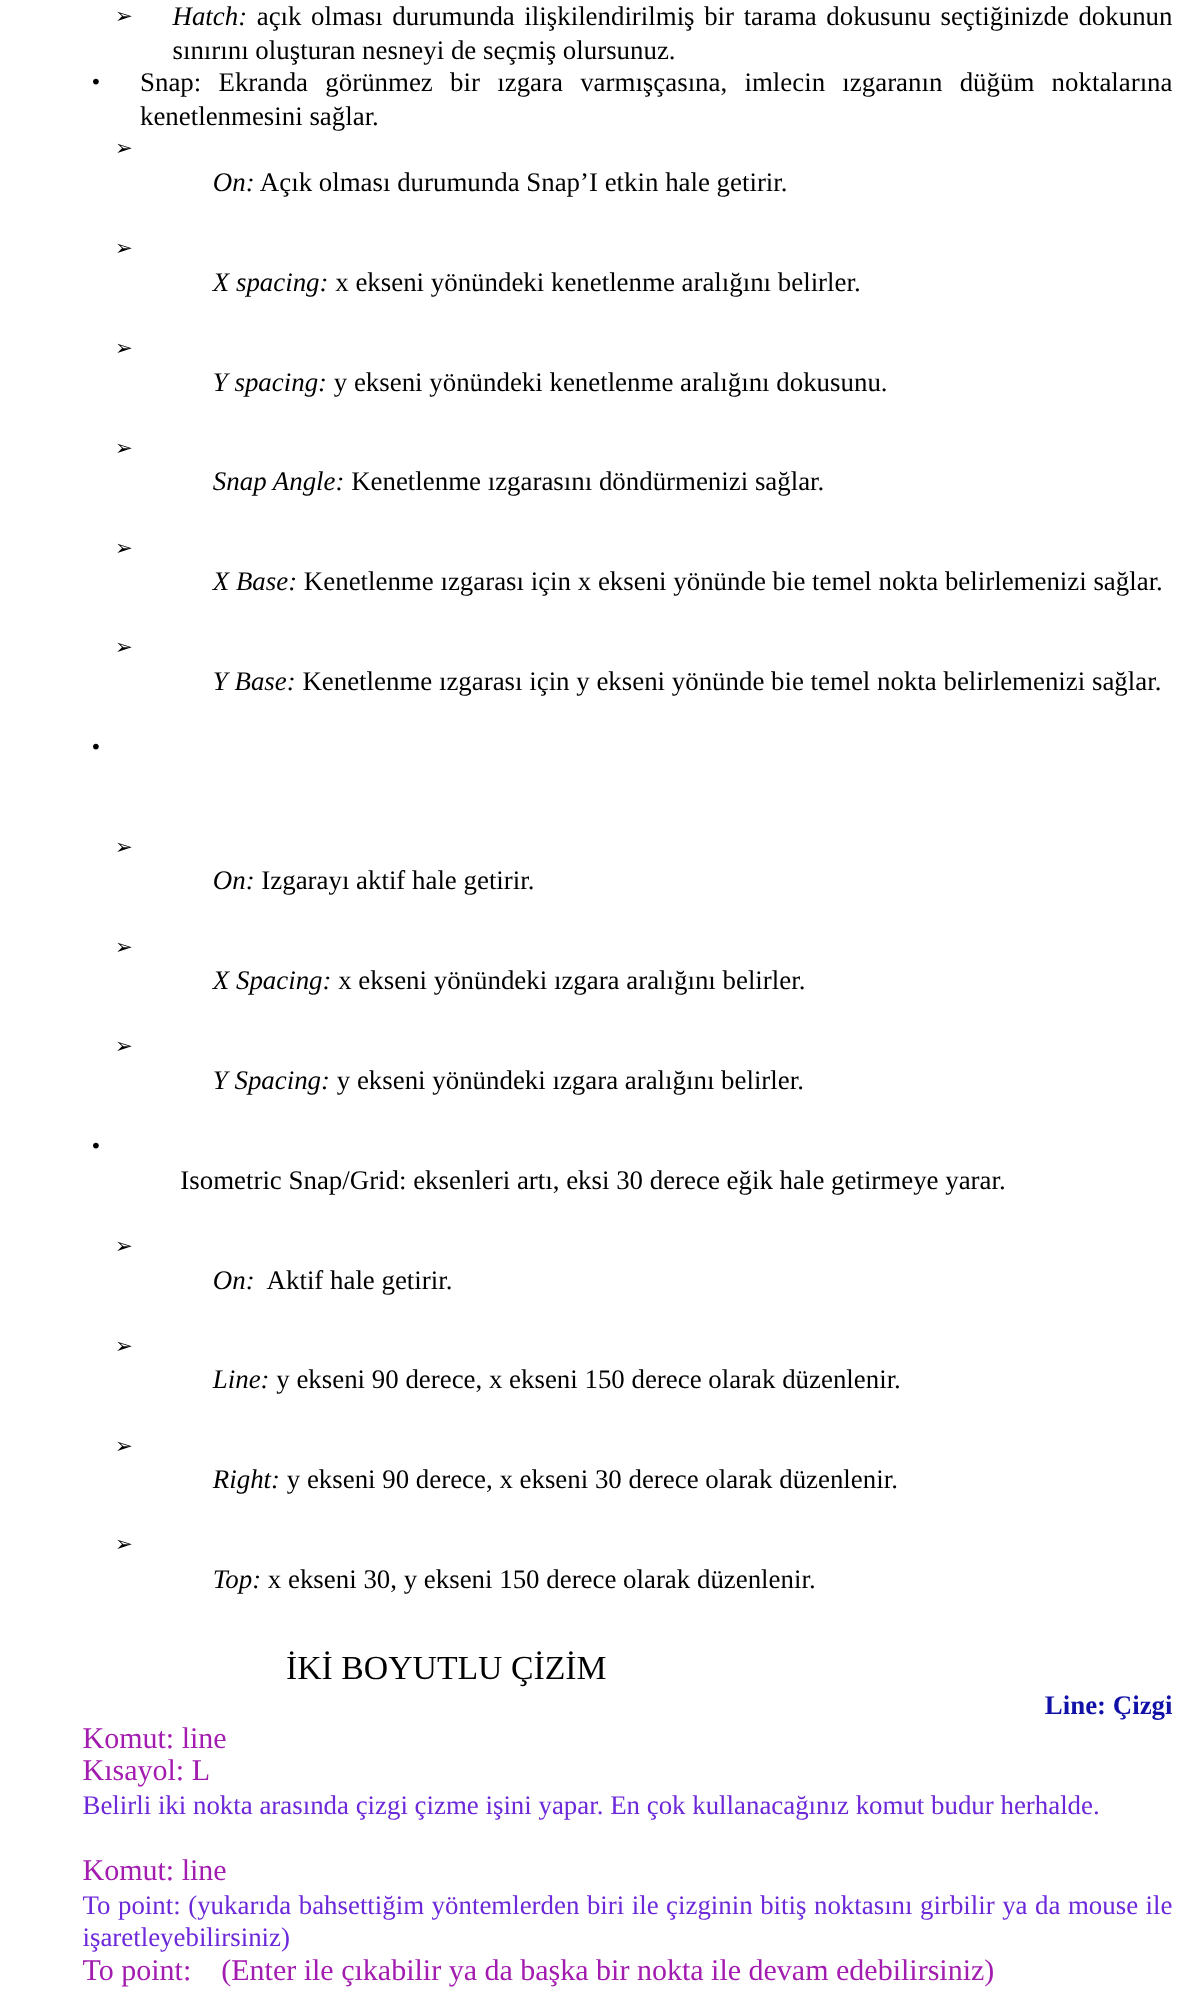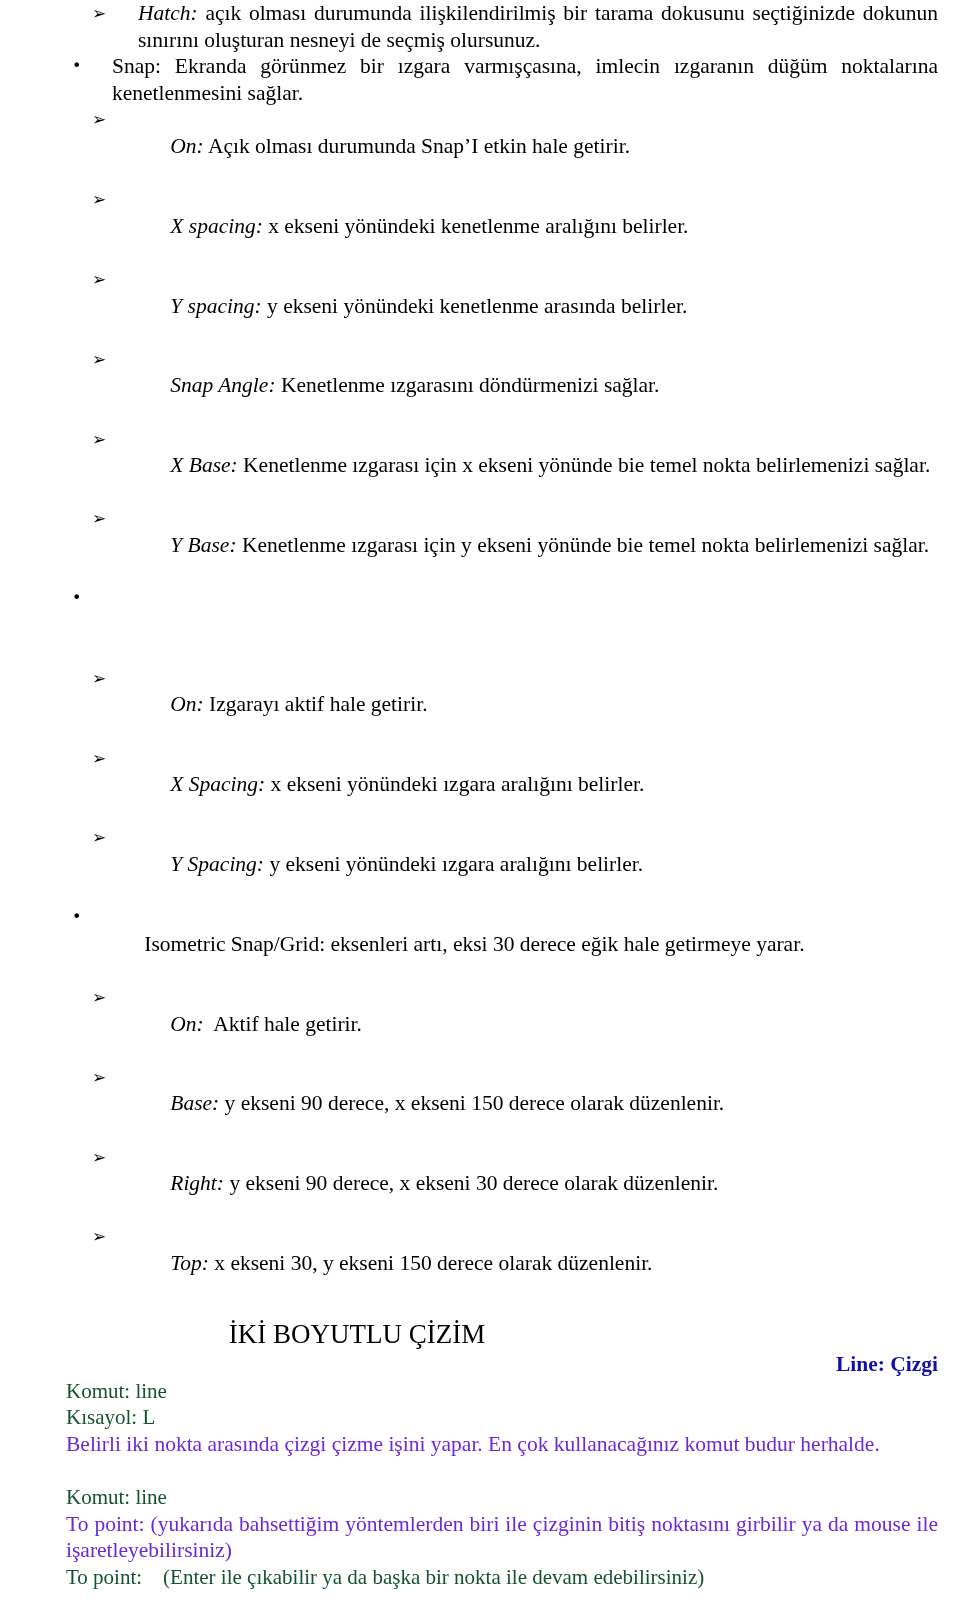--- a/index.html
+++ b/index.html
@@ -67,23 +67,23 @@
   .bluehead {
     font-weight: bold;
     font-size: 21.5px;
     line-height: 26.6px;
     color: #1111A8;
     text-align: right;
   }
 
   
   .pline {
-    font-size: 21px;
+    font-size: 24px;
     line-height: 26.6px;
-    color: #14532d;
+    color: #a21caf;
     white-space: pre-wrap;
   }
   .para {
     font-size: 21.5px;
     line-height: 26.6px;
     color: #6d28d9;
     text-align: justify;
     text-justify: inter-word;
   }
   .spacer { height: 26.6px; }
@@ -106,21 +106,21 @@
 
     <li class="li lvl2 nowrapline">
       <span class="bul">➢</span><span class="it">On:</span><span> Açık olması durumunda Snap’I etkin hale getirir.</span>
     </li>
 
     <li class="li lvl2 nowrapline">
       <span class="bul">➢</span><span class="it">X spacing:</span><span> x ekseni yönündeki kenetlenme aralığını belirler.</span>
     </li>
 
     <li class="li lvl2 nowrapline">
-      <span class="bul">➢</span><span class="it">Y spacing:</span><span> y ekseni yönündeki kenetlenme arasında belirler.</span>
+      <span class="bul">➢</span><span class="it">Y spacing:</span><span> y ekseni yönündeki kenetlenme aralığını dokusunu.</span>
     </li>
 
     <li class="li lvl2 nowrapline">
       <span class="bul">➢</span><span class="it">Snap Angle:</span><span> Kenetlenme ızgarasını döndürmenizi sağlar.</span>
     </li>
 
     <li class="li lvl2 nowrapline">
       <span class="bul">➢</span><span class="it">X Base:</span><span> Kenetlenme ızgarası için x ekseni yönünde bie temel nokta belirlemenizi sağlar.</span>
     </li>
 
@@ -146,21 +146,21 @@
 
     <li class="li lvl1 nowrapline">
       <span class="bul">•</span><span>Isometric Snap/Grid: eksenleri artı, eksi 30 derece eğik hale getirmeye yarar.</span>
     </li>
 
     <li class="li lvl2 nowrapline">
       <span class="bul">➢</span><span class="it">On:</span><span>  Aktif hale getirir.</span>
     </li>
 
     <li class="li lvl2 nowrapline">
-      <span class="bul">➢</span><span class="it">Base:</span><span> y ekseni 90 derece, x ekseni 150 derece olarak düzenlenir.</span>
+      <span class="bul">➢</span><span class="it">Line:</span><span> y ekseni 90 derece, x ekseni 150 derece olarak düzenlenir.</span>
     </li>
 
     <li class="li lvl2 nowrapline">
       <span class="bul">➢</span><span class="it">Right:</span><span> y ekseni 90 derece, x ekseni 30 derece olarak düzenlenir.</span>
     </li>
 
     <li class="li lvl2 nowrapline">
       <span class="bul">➢</span><span class="it">Top:</span><span> x ekseni 30, y ekseni 150 derece olarak düzenlenir.</span>
     </li>
 

